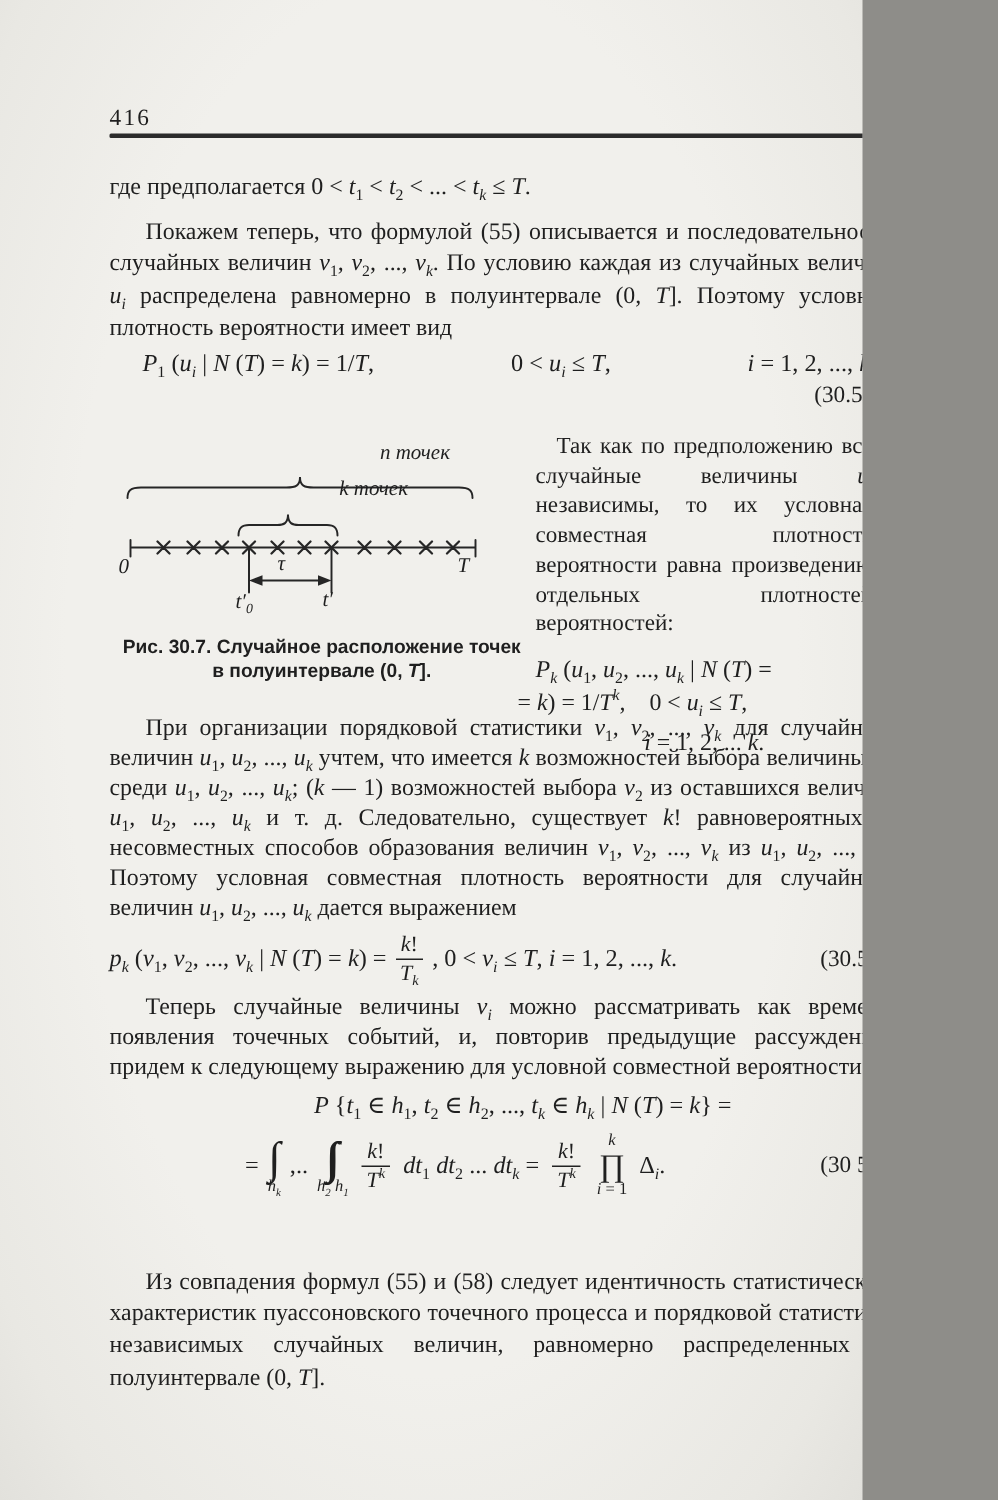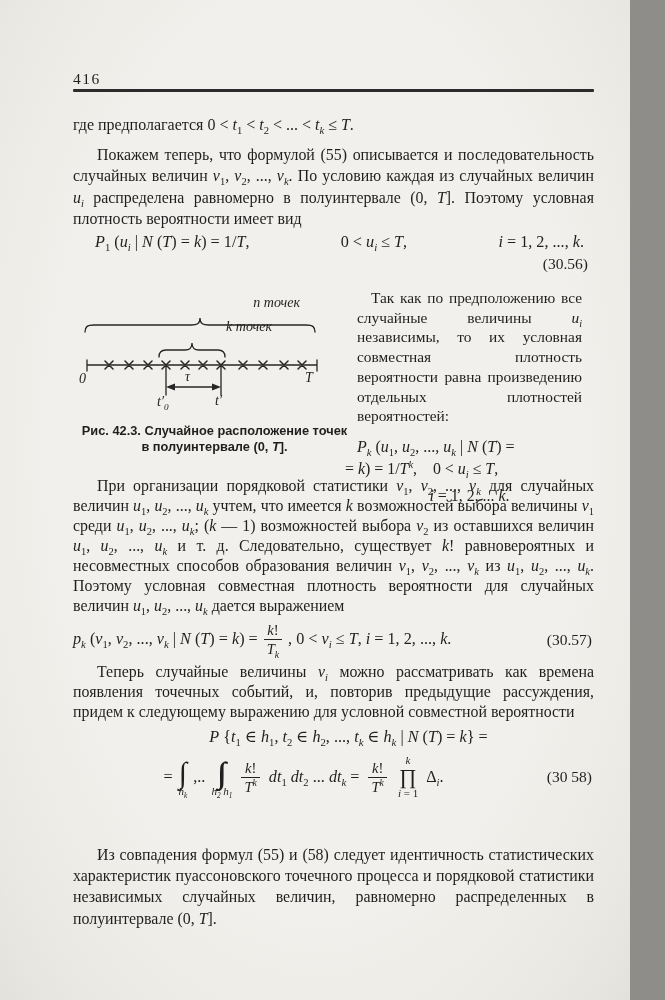--- a/index.html
+++ b/index.html
@@ -1,17 +1,17 @@
 <!DOCTYPE html>
 <html lang="ru"><head>
 <meta charset="utf-8">
 <style>
   html,body{margin:0;padding:0;}
   body{width:665px;height:1000px;background:#8e8d89;font-family:"Liberation Serif","DejaVu Serif",serif;}
-  .page{position:relative;width:630px;height:1000px;overflow:hidden;color:#1f1f1f;
+  .page{position:relative;width:575px;height:1000px;overflow:hidden;color:#1f1f1f;
         background:radial-gradient(ellipse at 50% 45%, #f1f0ec 60%, #e9e8e3 88%, #e2e1dc 100%);}
   
   .pagenum{position:absolute;top:70px;left:73px;font-size:15.5px;letter-spacing:1.5px;}
   .runtitle{position:absolute;top:70px;left:73px;width:521px;text-align:center;font-style:italic;font-size:15.5px;}
   .rule{position:absolute;top:89px;left:73px;width:521px;height:3px;background:#2b2b2b;border-radius:1px;}
   
   .para{margin:0;text-align:justify;text-indent:24px;font-size:15.9px;line-height:21.3px;}
   i{font-style:italic;}
   sub,sup{font-size:66%;line-height:0;}
   
@@ -102,21 +102,21 @@
       </g>
     </svg>
     <div class="fl fl-n">n точек</div>
     <div class="fl fl-k">k точек</div>
     <div class="fl fl-0">0</div>
     <div class="fl fl-T">T</div>
     <div class="fl fl-tau">τ</div>
     <div class="fl fl-t0"><i>t</i>′<sub>0</sub></div>
     <div class="fl fl-tp"><i>t</i>′</div>
     <div class="caption">
-      <div>Рис. 42.3. Случайное расположение точек</div>
+      <div>Рис. 30.7. Случайное расположение точек</div>
       <div>в полуинтервале (0, <i>T</i>].</div>
     </div>
   </div>
 
   <div class="rightcol">
     <p class="rc-para">Так как по предположению все случайные величины <i>u<sub>i</sub></i> независимы, то их условная совместная плотность вероятности равна произведению отдельных плотностей вероятностей:</p>
     <div class="rc-eq1"><i>P<sub>k</sub></i> (<i>u</i><sub>1</sub>, <i>u</i><sub>2</sub>, ..., <i>u<sub>k</sub></i> | <i>N</i> (<i>T</i>) =</div>
     <div class="rc-eq2">= <i>k</i>) = 1/<i>T<sup>k</sup></i>,&nbsp;&nbsp;&nbsp; 0 &lt; <i>u<sub>i</sub></i> ≤ <i>T</i>,</div>
     <div class="rc-eq3"><i>i</i> = 1, 2, ... <i>k</i>.</div>
   </div>

